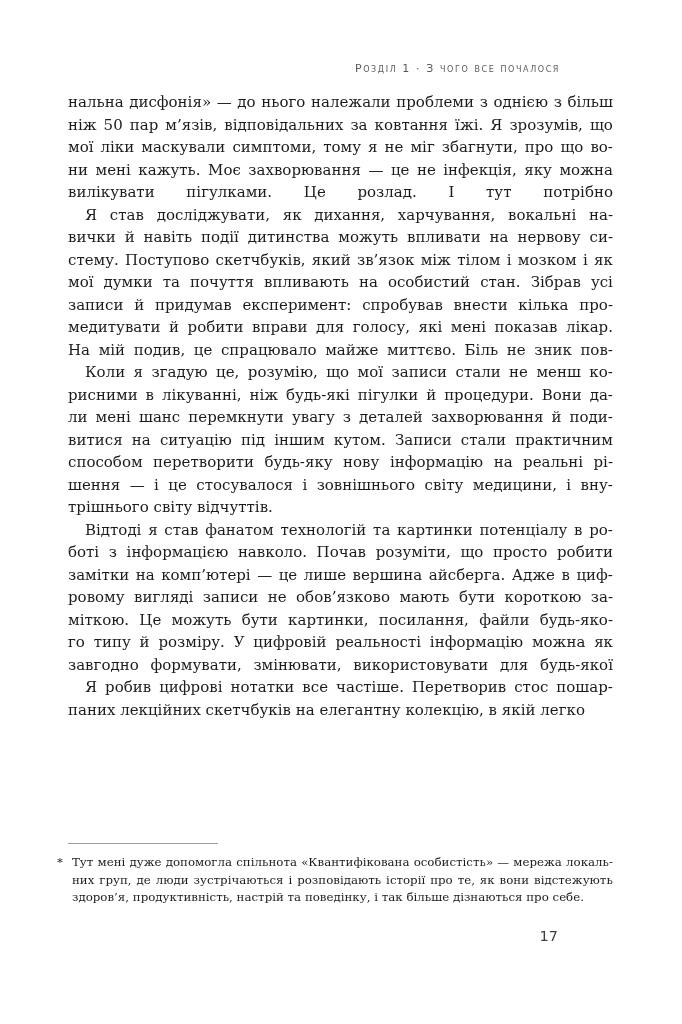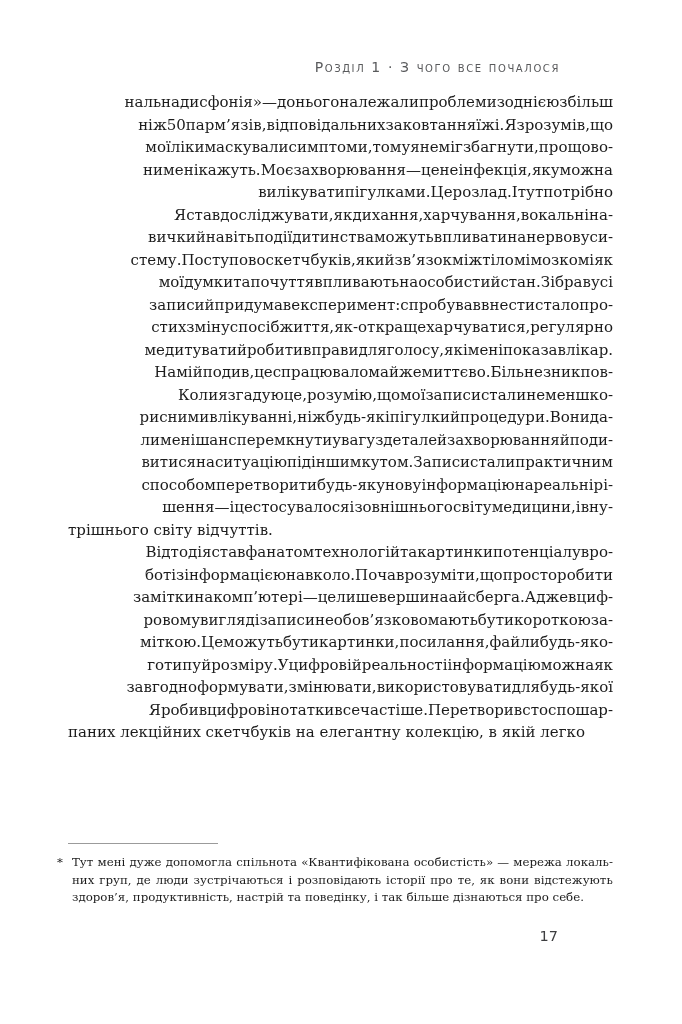--- a/index.html
+++ b/index.html
@@ -18,42 +18,42 @@
     top: 57px;
     left: 68px;
     width: 545px;
     box-sizing: border-box;
     padding-right: 53px;
     text-align: right;
   }
   .running-head {
     font-family: "DejaVu Sans", "Liberation Sans", sans-serif;
     font-variant: small-caps;
-    font-size: 14px;
+    font-size: 11px;
     letter-spacing: 1.6px;
     color: #595a5c;
     white-space: nowrap;
   }
   .body-text {
     position: absolute;
     top: 91px;
     left: 68px;
     width: 545px;
     font-size: 15px;
   }
   .line {
     height: 22.5px;
     line-height: 22.5px;
     white-space: nowrap;
     overflow: visible;
   }
   
   .line.j {
     display: flex;
-    justify-content: flex-end;
+    justify-content: space-between;
     white-space: normal;
   }
   .line.j span { white-space: nowrap; }
   .line.first-indent { padding-left: 17px; }
   .footnote {
     position: absolute;
     top: 843px;
     left: 57px;
     width: 556px;
   }
@@ -225,33 +225,22 @@
           <span>Зібрав</span>
           <span>усі</span>
         </div>
         <div class="line j">
           <span>записи</span>
           <span>й</span>
           <span>придумав</span>
           <span>експеримент:</span>
           <span>спробував</span>
           <span>внести</span>
-          <span>стало</span>
+          <span>кілька</span>
           <span>про-</span>
-        </div>
-        <div class="line j">
-          <span>стих</span>
-          <span>змін</span>
-          <span>у</span>
-          <span>спосіб</span>
-          <span>життя,</span>
-          <span>як-от</span>
-          <span>краще</span>
-          <span>харчуватися,</span>
-          <span>регулярно</span>
         </div>
         <div class="line j">
           <span>медитувати</span>
           <span>й</span>
           <span>робити</span>
           <span>вправи</span>
           <span>для</span>
           <span>голосу,</span>
           <span>які</span>
           <span>мені</span>

